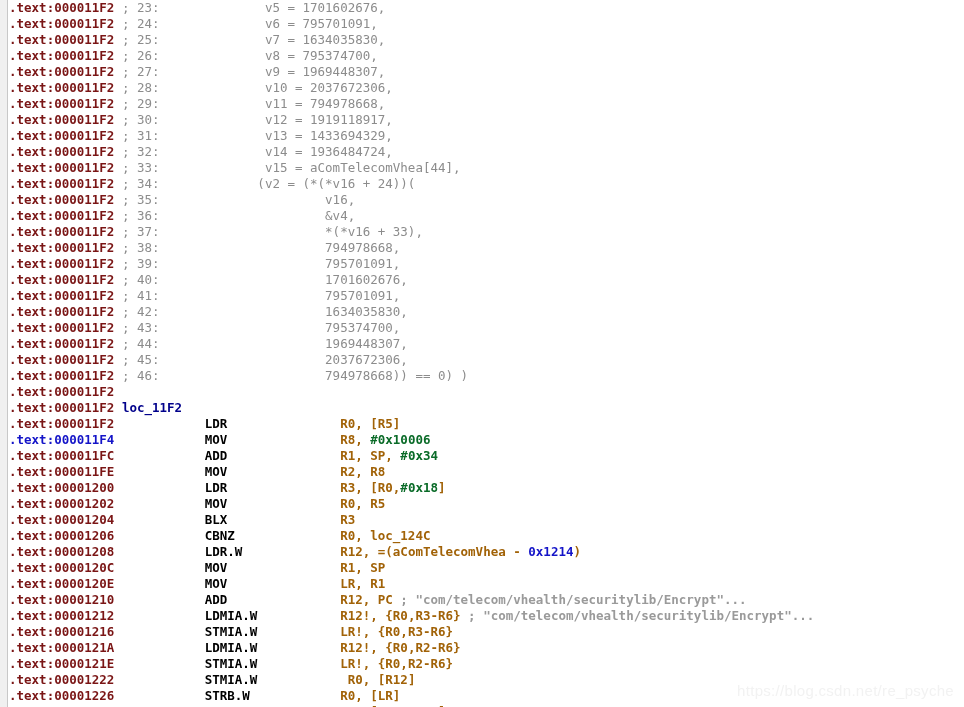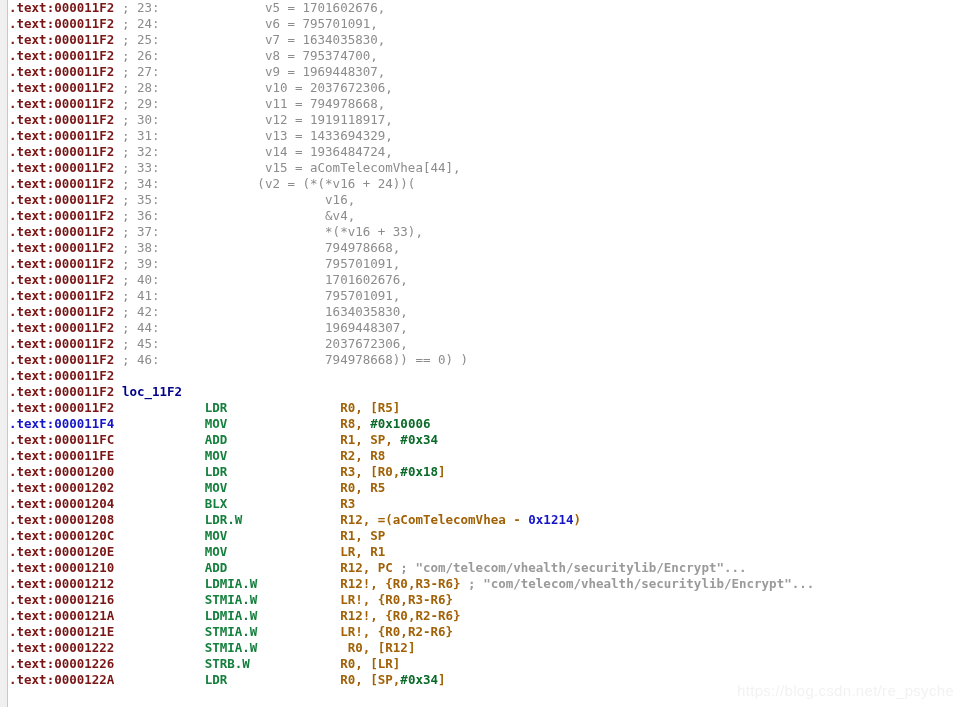--- a/index.html
+++ b/index.html
@@ -69,21 +69,21 @@
   }
 
   
   .loc-label {
     color: #00008b;
     font-weight: bold;
   }
 
   
   .mnem {
-    color: #15803d;
+    color: #000000;
     font-weight: bold;
   }
 
   
   .ops {
     color: #a16207;
     font-weight: bold;
   }
 
   
@@ -138,32 +138,34 @@
       <div class="code-line"><span class="addr">.text:000011F2</span> <span class="cmt">; 33:              v15 = aComTelecomVhea[44],</span></div>
       <div class="code-line"><span class="addr">.text:000011F2</span> <span class="cmt">; 34:             (v2 = (*(*v16 + 24))(</span></div>
       <div class="code-line"><span class="addr">.text:000011F2</span> <span class="cmt">; 35:                      v16,</span></div>
       <div class="code-line"><span class="addr">.text:000011F2</span> <span class="cmt">; 36:                      &amp;v4,</span></div>
       <div class="code-line"><span class="addr">.text:000011F2</span> <span class="cmt">; 37:                      *(*v16 + 33),</span></div>
       <div class="code-line"><span class="addr">.text:000011F2</span> <span class="cmt">; 38:                      794978668,</span></div>
       <div class="code-line"><span class="addr">.text:000011F2</span> <span class="cmt">; 39:                      795701091,</span></div>
       <div class="code-line"><span class="addr">.text:000011F2</span> <span class="cmt">; 40:                      1701602676,</span></div>
       <div class="code-line"><span class="addr">.text:000011F2</span> <span class="cmt">; 41:                      795701091,</span></div>
       <div class="code-line"><span class="addr">.text:000011F2</span> <span class="cmt">; 42:                      1634035830,</span></div>
+      <div class="code-line"><span class="addr">.text:000011F2</span> <span class="cmt">; 43:                      795374700,</span></div>
       <div class="code-line"><span class="addr">.text:000011F2</span> <span class="cmt">; 44:                      1969448307,</span></div>
       <div class="code-line"><span class="addr">.text:000011F2</span> <span class="cmt">; 45:                      2037672306,</span></div>
       <div class="code-line"><span class="addr">.text:000011F2</span> <span class="cmt">; 46:                      794978668)) == 0) )</span></div>
       <div class="code-line"><span class="addr">.text:000011F2</span></div>
       <div class="code-line"><span class="addr">.text:000011F2</span> <span class="loc-label">loc_11F2</span></div>
       <div class="code-line"><span class="addr">.text:000011F2</span><span>            </span><span class="mnem">LDR</span><span>               </span><span class="ops">R0, [R5]</span></div>
       <div class="code-line"><span class="addr current">.text:000011F4</span><span>            </span><span class="mnem">MOV</span><span>               </span><span class="ops">R8, </span><span class="imm">#0x10006</span></div>
       <div class="code-line"><span class="addr">.text:000011FC</span><span>            </span><span class="mnem">ADD</span><span>               </span><span class="ops">R1, SP, </span><span class="imm">#0x34</span></div>
       <div class="code-line"><span class="addr">.text:000011FE</span><span>            </span><span class="mnem">MOV</span><span>               </span><span class="ops">R2, R8</span></div>
       <div class="code-line"><span class="addr">.text:00001200</span><span>            </span><span class="mnem">LDR</span><span>               </span><span class="ops">R3, [R0,</span><span class="imm">#0x18</span><span class="ops">]</span></div>
       <div class="code-line"><span class="addr">.text:00001202</span><span>            </span><span class="mnem">MOV</span><span>               </span><span class="ops">R0, R5</span></div>
       <div class="code-line"><span class="addr">.text:00001204</span><span>            </span><span class="mnem">BLX</span><span>               </span><span class="ops">R3</span></div>
+      <div class="code-line"><span class="addr">.text:00001206</span><span>            </span><span class="mnem">CBNZ</span><span>              </span><span class="ops">R0, loc_124C</span></div>
       <div class="code-line"><span class="addr">.text:00001208</span><span>            </span><span class="mnem">LDR.W</span><span>             </span><span class="ops">R12, =(aComTelecomVhea - </span><span class="xref">0x1214</span><span class="ops">)</span></div>
       <div class="code-line"><span class="addr">.text:0000120C</span><span>            </span><span class="mnem">MOV</span><span>               </span><span class="ops">R1, SP</span></div>
       <div class="code-line"><span class="addr">.text:0000120E</span><span>            </span><span class="mnem">MOV</span><span>               </span><span class="ops">LR, R1</span></div>
       <div class="code-line"><span class="addr">.text:00001210</span><span>            </span><span class="mnem">ADD</span><span>               </span><span class="ops">R12, PC </span><span class="strcmt">; "com/telecom/vhealth/securitylib/Encrypt"...</span></div>
       <div class="code-line"><span class="addr">.text:00001212</span><span>            </span><span class="mnem">LDMIA.W</span><span>           </span><span class="ops">R12!, {R0,R3-R6} </span><span class="strcmt">; "com/telecom/vhealth/securitylib/Encrypt"...</span></div>
       <div class="code-line"><span class="addr">.text:00001216</span><span>            </span><span class="mnem">STMIA.W</span><span>           </span><span class="ops">LR!, {R0,R3-R6}</span></div>
       <div class="code-line"><span class="addr">.text:0000121A</span><span>            </span><span class="mnem">LDMIA.W</span><span>           </span><span class="ops">R12!, {R0,R2-R6}</span></div>
       <div class="code-line"><span class="addr">.text:0000121E</span><span>            </span><span class="mnem">STMIA.W</span><span>           </span><span class="ops">LR!, {R0,R2-R6}</span></div>
       <div class="code-line"><span class="addr">.text:00001222</span><span>            </span><span class="mnem">STMIA.W</span><span>            </span><span class="ops">R0, [R12]</span></div>
       <div class="code-line"><span class="addr">.text:00001226</span><span>            </span><span class="mnem">STRB.W</span><span>            </span><span class="ops">R0, [LR]</span></div>

